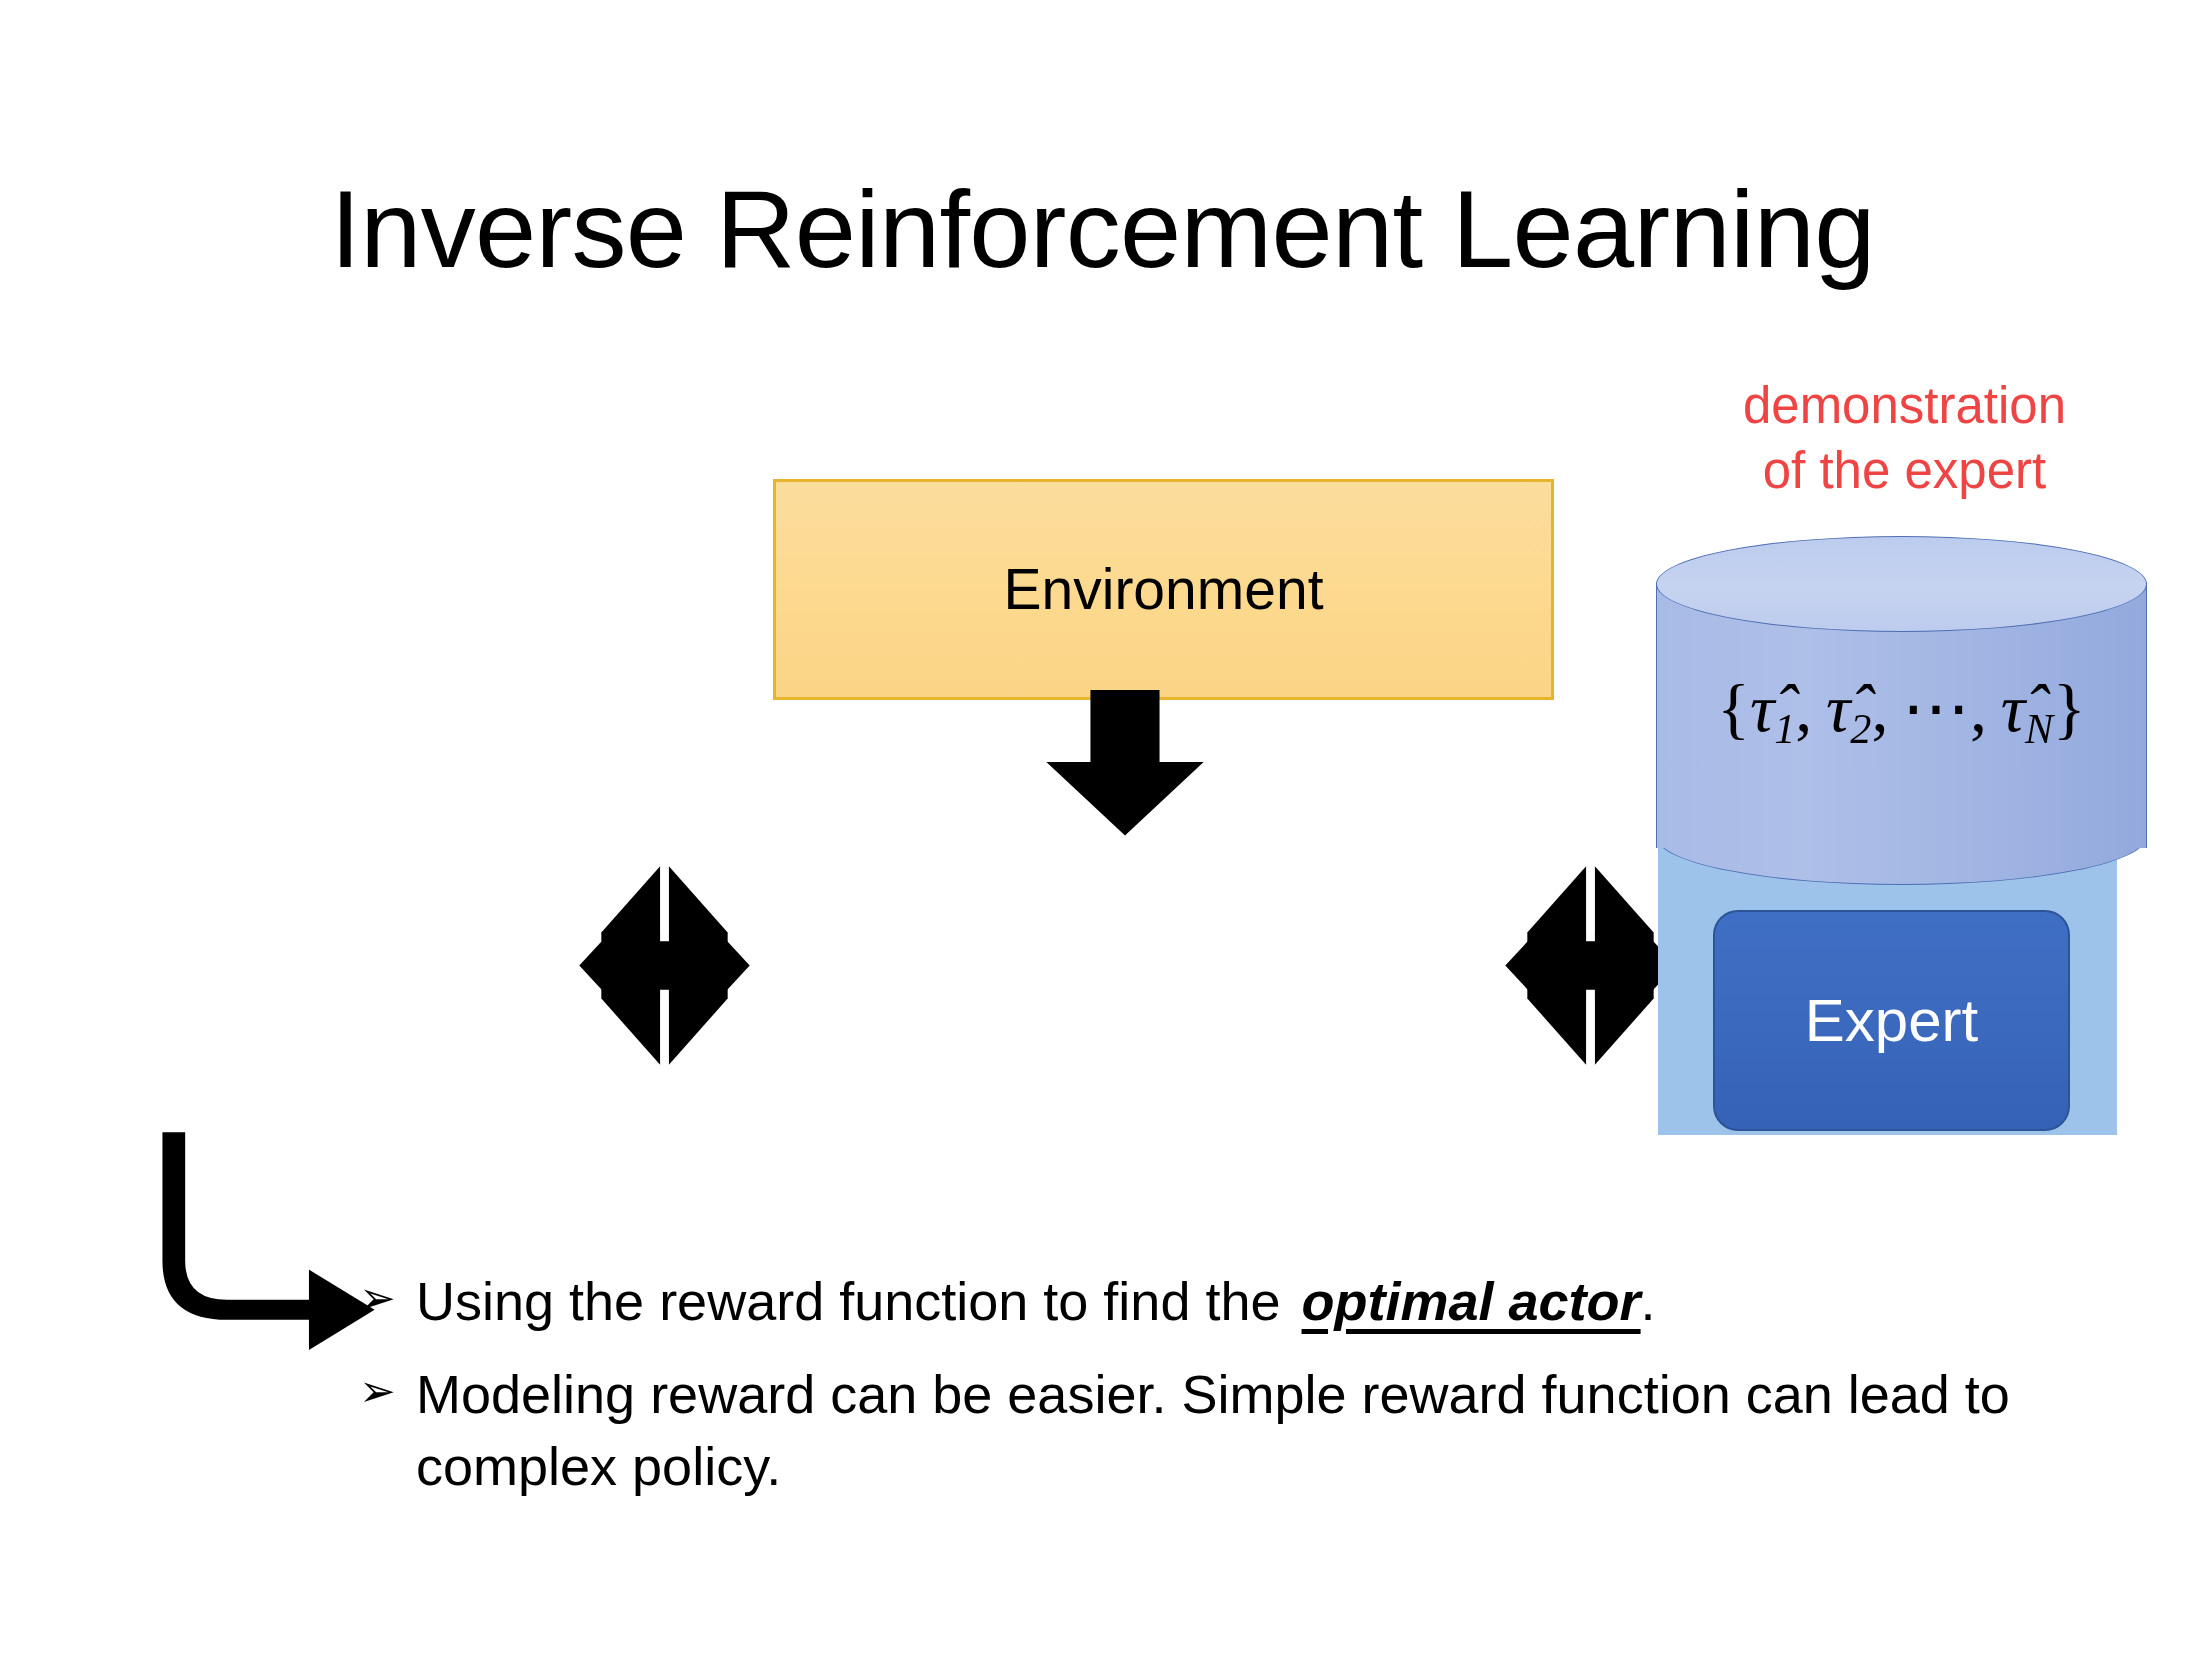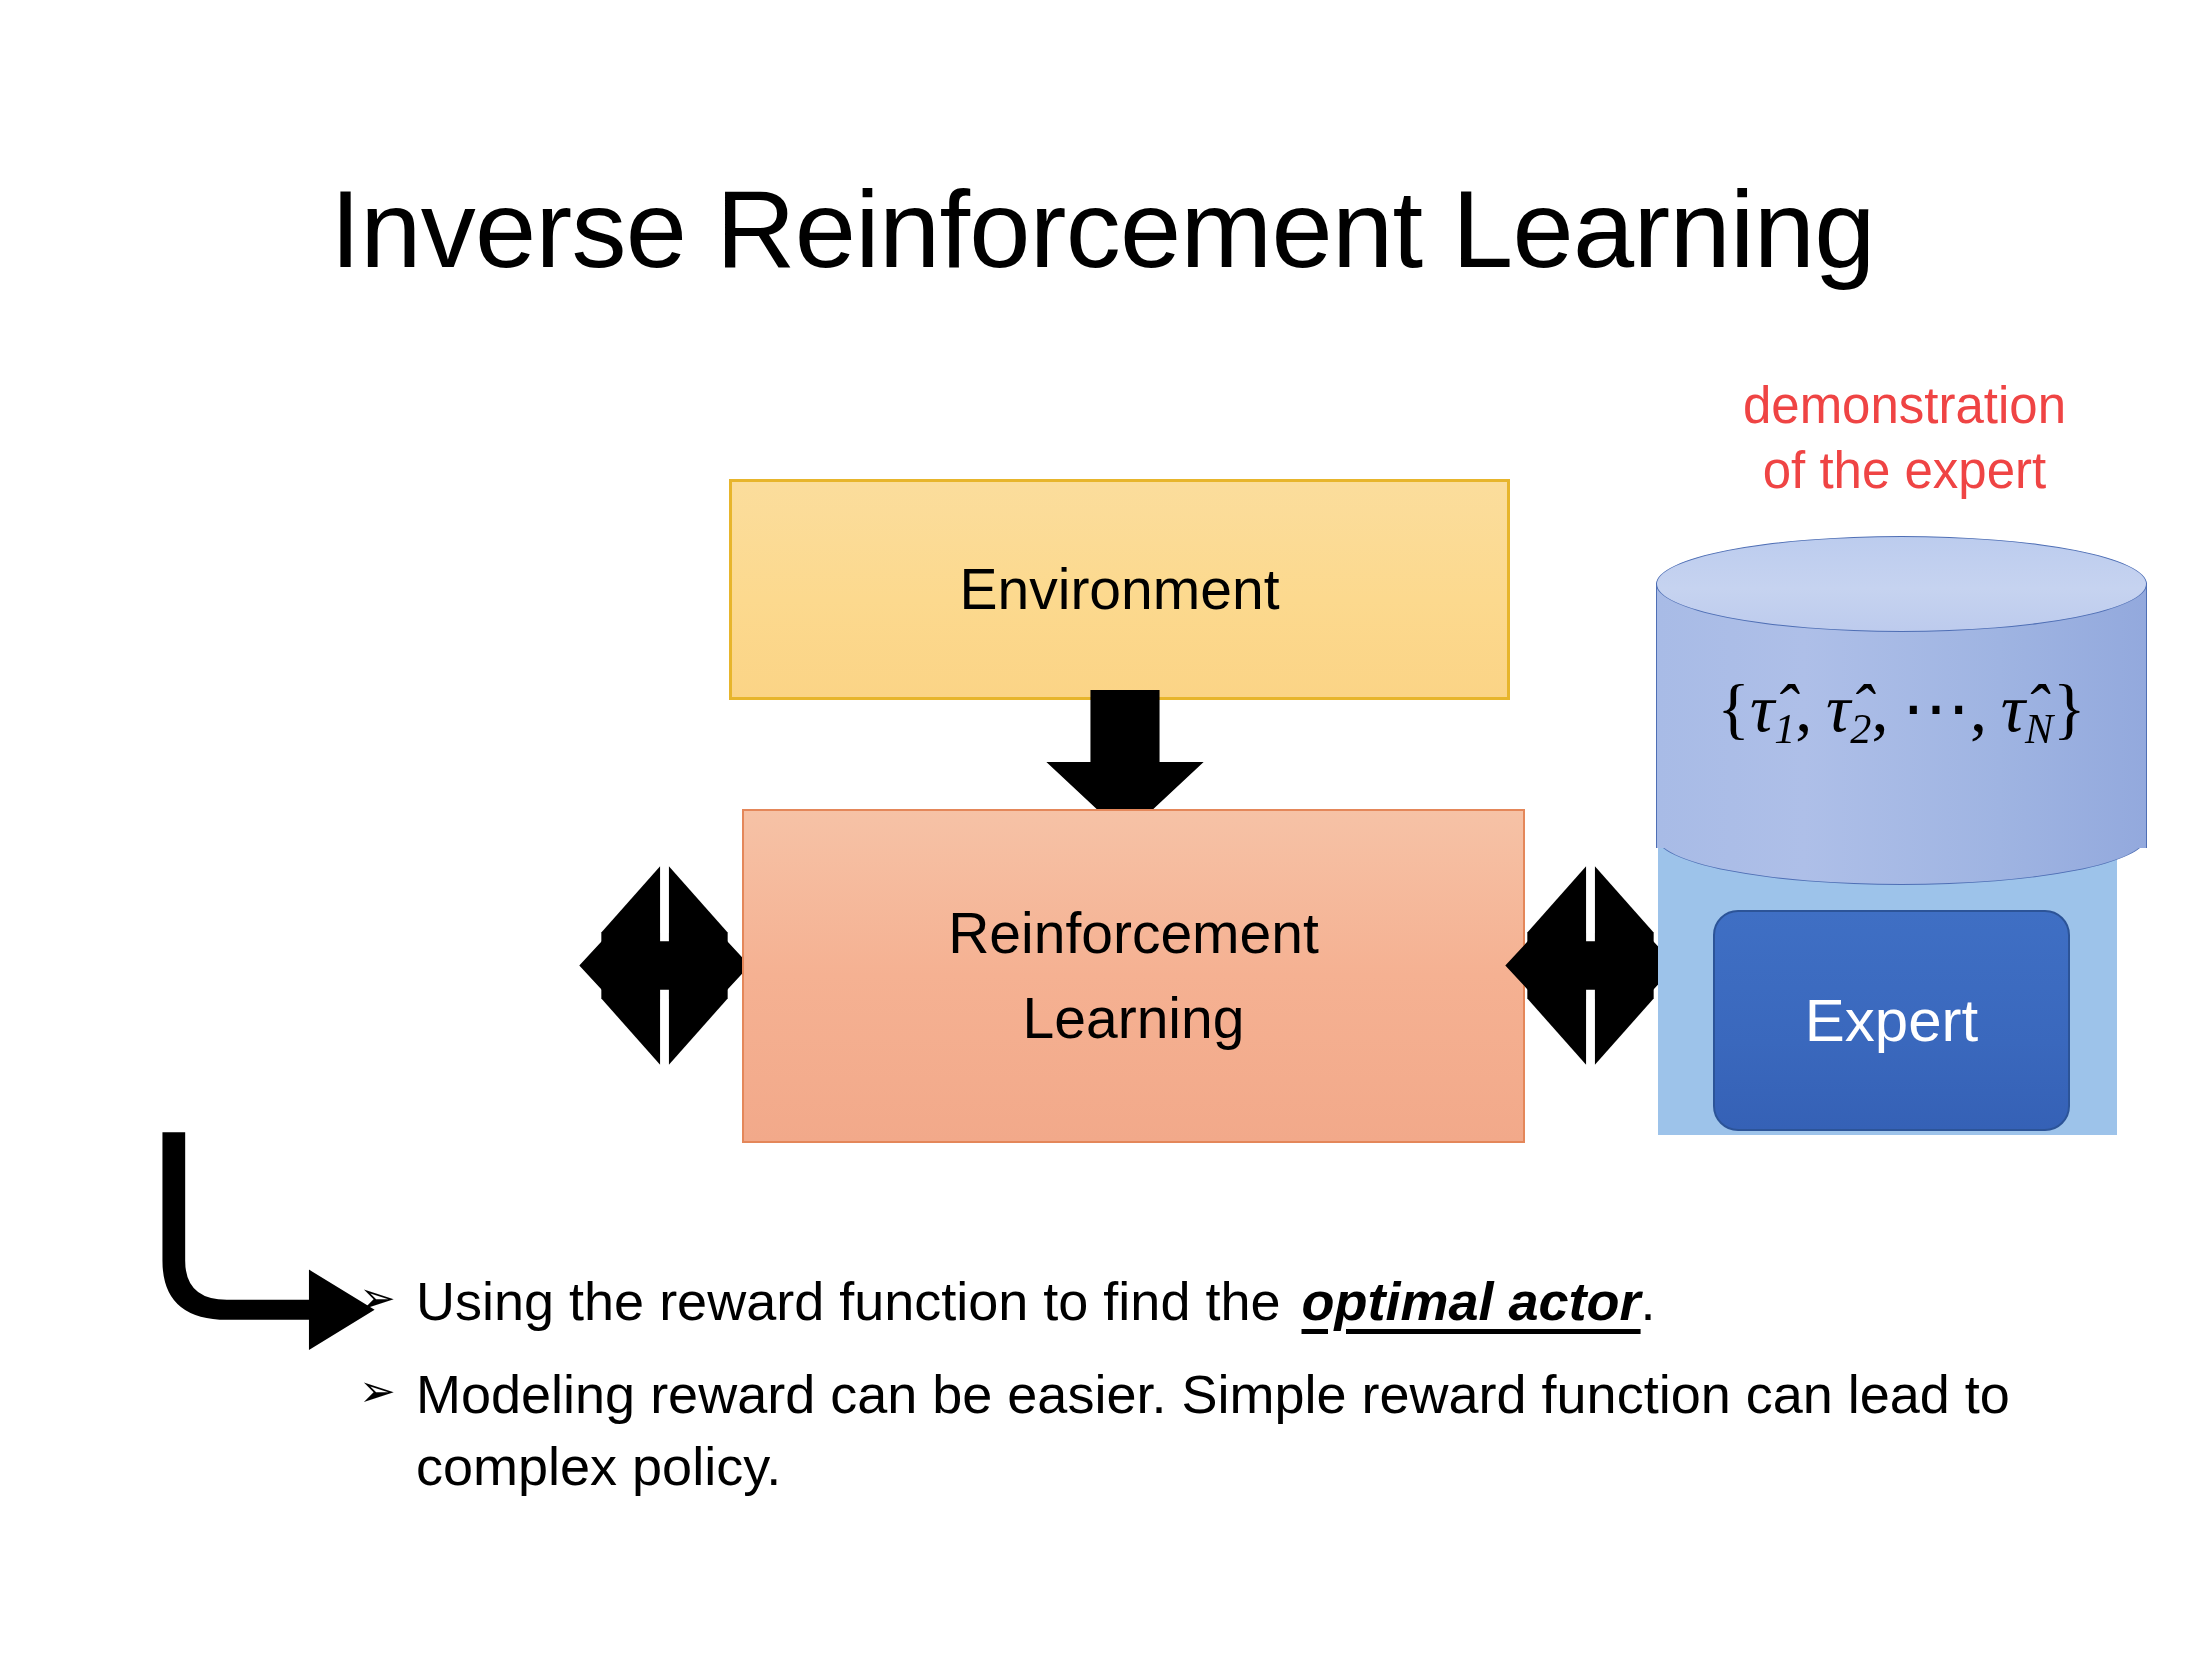--- a/index.html
+++ b/index.html
@@ -36,20 +36,21 @@
   
   .flow-box {
     position: absolute;
     box-sizing: border-box;
     display: flex;
     align-items: center;
     justify-content: center;
     text-align: center;
     color: #000000;
     line-height: 1.28;
+    margin-left: 44px;
   }
 
   
   #env-box {
     left: 729px;
     top: 479px;
     width: 781px;
     height: 221px;
     background: linear-gradient(to bottom, #fbdd9c 0%, #fcd98e 55%, #fbd486 100%);
     border: 3.7px solid #e7b52c;
@@ -265,26 +266,20 @@
 
 
   <svg id="arrow-lr-left" class="arrow-svg" viewBox="0 0 232 290">
 
     <polygon points="0,145 62,78 62,112 170,112 170,78 232,145 170,212 170,178 62,178 62,212" fill="#000000"></polygon>
 
     <polygon points="110,10 30,100 30,190 110,280 110,214 110,214 110,76" fill="#000000"></polygon>
     <polygon points="122,10 202,100 202,190 122,280 122,214 122,214 122,76" fill="#000000"></polygon>
   </svg>
 
-  <div id="rl-box" class="flow-box">
-    <div>
-      <div>Reinforcement</div>
-      <div>Learning</div>
-    </div>
-  </div>
 
   <svg id="arrow-lr-right" class="arrow-svg" viewBox="0 0 232 290">
     <polygon points="0,145 62,78 62,112 170,112 170,78 232,145 170,212 170,178 62,178 62,212" fill="#000000"></polygon>
     <polygon points="110,10 30,100 30,190 110,280 110,214 110,214 110,76" fill="#000000"></polygon>
     <polygon points="122,10 202,100 202,190 122,280 122,214 122,214 122,76" fill="#000000"></polygon>
   </svg>
 
   <div id="demo-caption">
     <div>demonstration</div>
     <div>of the expert</div>

